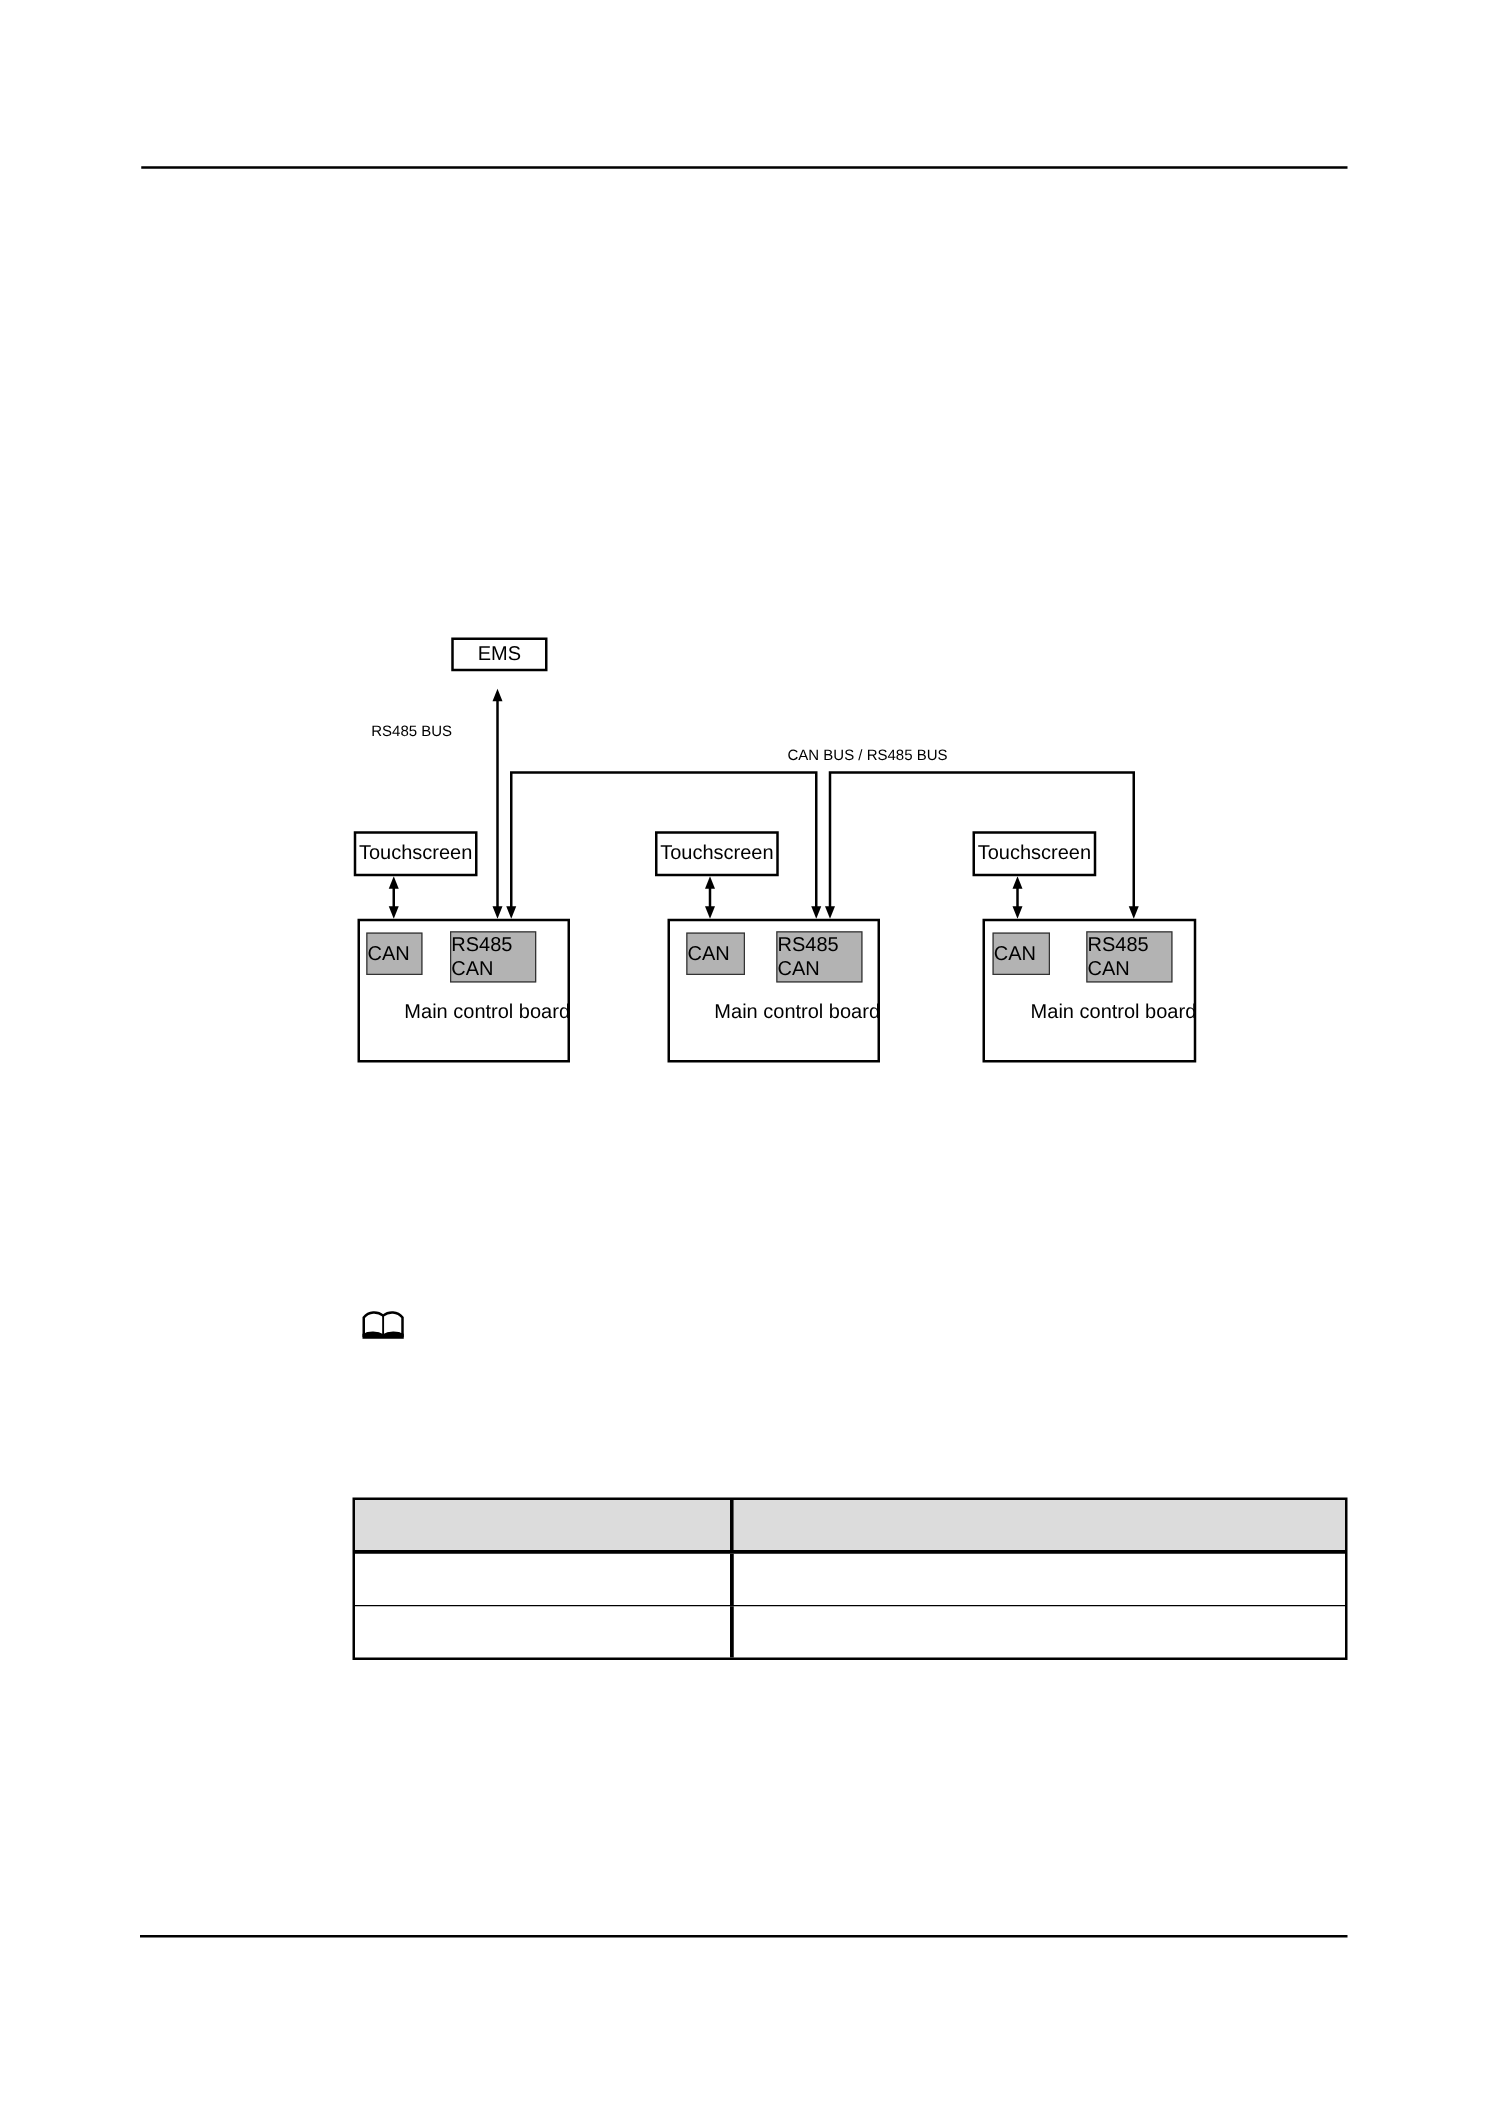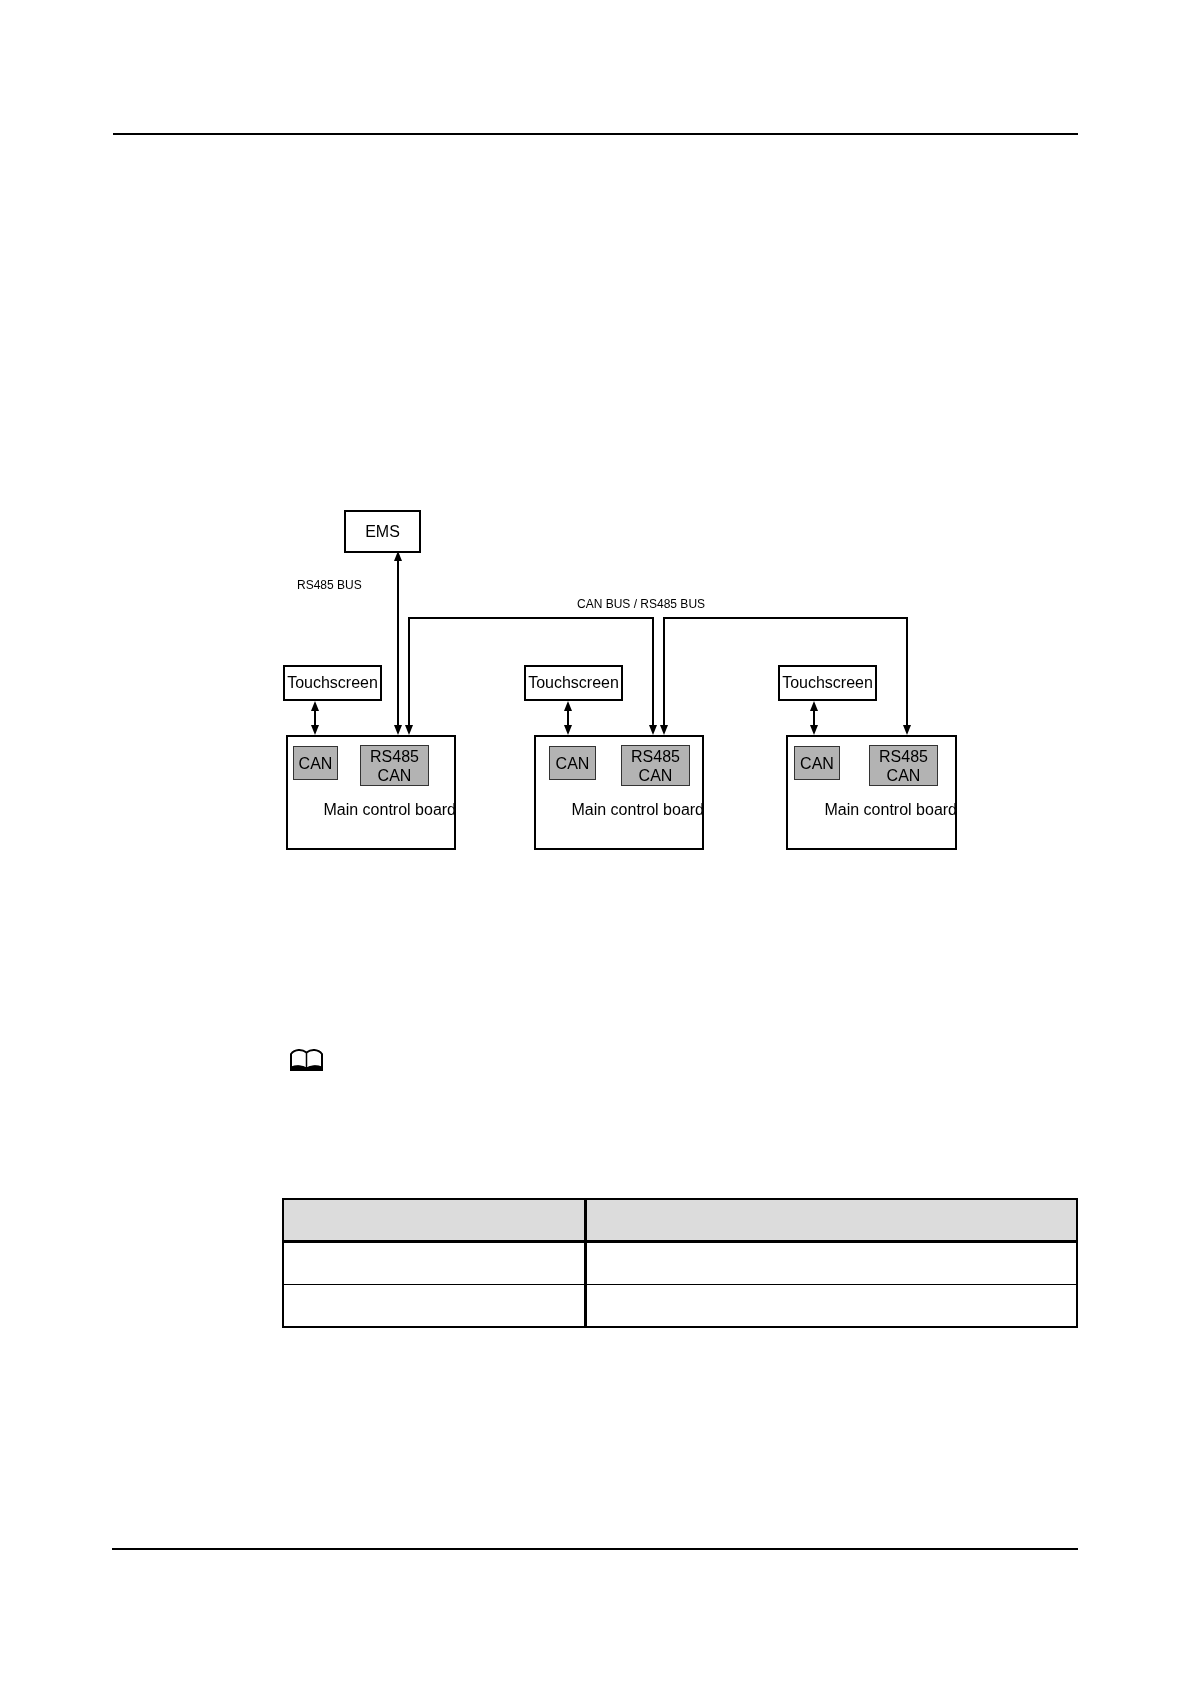--- a/index.html
+++ b/index.html
@@ -24,41 +24,41 @@
 
   .dbox {
     position: absolute;
     border: 2px solid #000000;
     background: #ffffff;
     display: flex; align-items: center; justify-content: center;
     box-sizing: border-box;
     font-size: 16px;
     text-align: center;
   }
-  .ems-box { left: 344px; top: 510px; width: 77px; height: 43px; border-width: 2.5px; }
+  .ems-box { left: 361px; top: 510px; width: 77px; height: 27px; border-width: 2.5px; }
   .ts-1 { left: 283px; top: 665px; width: 99px; height: 36px; }
   .ts-2 { left: 524px; top: 665px; width: 99px; height: 36px; }
   .ts-3 { left: 778px; top: 665px; width: 99px; height: 36px; }
 
   .board {
     position: absolute;
     border: 2.5px solid #000000;
     background: #ffffff;
     box-sizing: border-box;
   }
   .board-1 { left: 286px; top: 735px; width: 170px; height: 115px; }
   .board-2 { left: 534px; top: 735px; width: 170px; height: 115px; }
   .board-3 { left: 786px; top: 735px; width: 171px; height: 115px; }
 
   .module {
     position: absolute;
     border: 1.5px solid #333333;
     box-sizing: border-box;
     display: flex; flex-direction: column;
-    align-items: center; justify-content: center;
+    align-items: flex-start; justify-content: center;
     font-size: 16px; line-height: 19px;
     text-align: center;
   }
   .can-1   { left: 293px; top: 746px; width: 45px; height: 34px; }
   .can-2   { left: 549px; top: 746px; width: 47px; height: 34px; }
   .can-3   { left: 794px; top: 746px; width: 46px; height: 34px; }
   .rs485-1 { left: 360px; top: 745px; width: 69px; height: 41px; }
   .rs485-2 { left: 621px; top: 745px; width: 69px; height: 41px; }
   .rs485-3 { left: 869px; top: 745px; width: 69px; height: 41px; }
 
@@ -70,21 +70,21 @@
   .bl-1 { left: 286px; top: 801px; width: 170px; }
   .bl-2 { left: 534px; top: 801px; width: 170px; }
   .bl-3 { left: 786px; top: 801px; width: 171px; }
 
   .bus-label {
     position: absolute;
     font-size: 12px;
     white-space: nowrap;
   }
   .rs485-bus-label { left: 297px; top: 578px; }
-  .can-bus-label   { left: 577px; top: 597px; }
+  .can-bus-label   { left: 630px; top: 597px; }
 
   .note-table {
     position: absolute;
     left: 282px; top: 1198px; width: 796px;
     border: 2px solid #000000;
     box-sizing: border-box;
   }
   .t-row { display: flex; }
   .t-row.header { height: 40px; border-bottom: 3px solid #000000; }
   .t-row.r1 { height: 41px; border-bottom: 1px solid #000000; }

